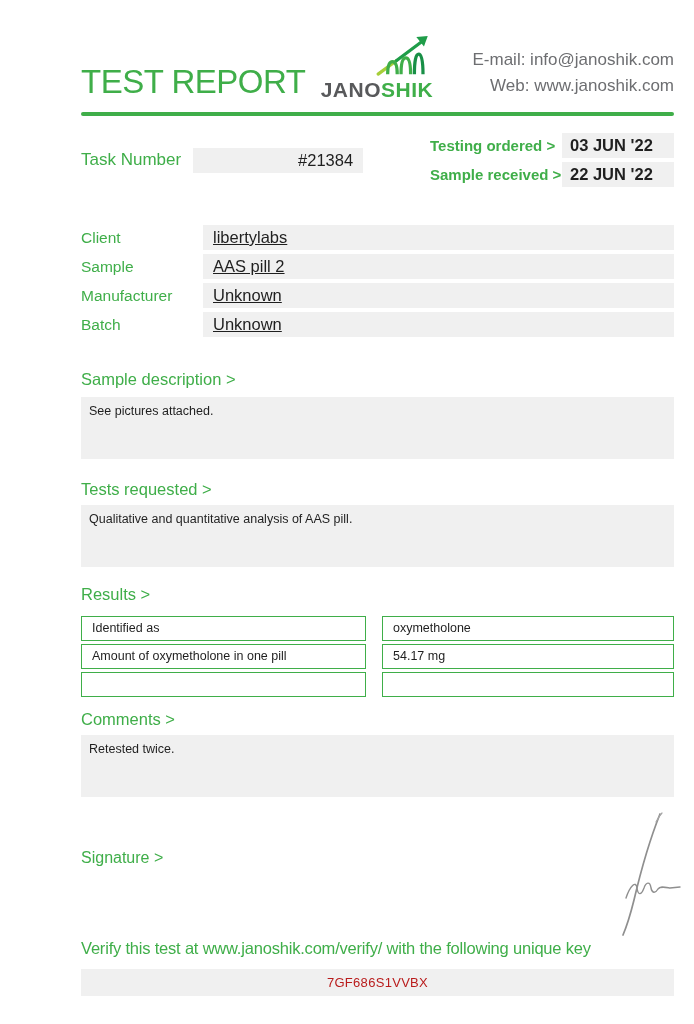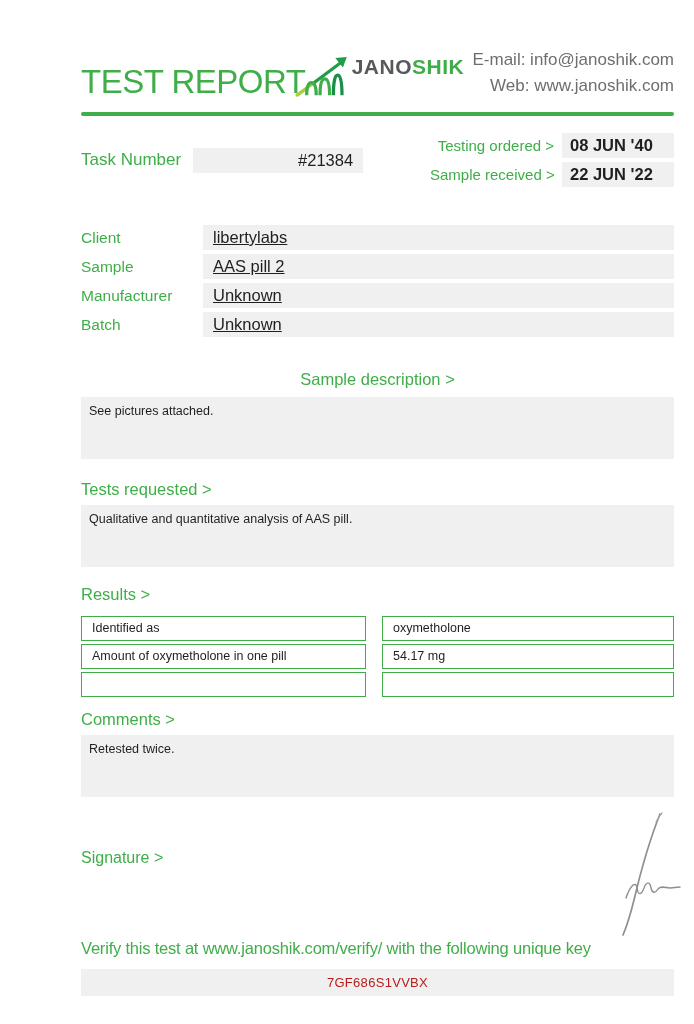--- a/index.html
+++ b/index.html
@@ -24,21 +24,21 @@
   }
   
   .header{
     display:flex;align-items:flex-end;justify-content:space-between;
     margin-top:28px;height:72px;
   }
   .title{
     font-size:33px;font-weight:400;color:var(--green);
     letter-spacing:-0.5px;line-height:1;margin-bottom:2px;white-space:nowrap;
   }
-  .logo{display:flex;align-items:flex-start;margin-left:-24px;}
+  .logo{display:flex;flex-direction:column;align-items:flex-end;margin-left:-24px;}
   .logo-icon{display:block;margin-bottom:2px;}
   .logo-word{font-size:21px;font-weight:bold;letter-spacing:0.5px;line-height:1;}
   .logo-word .dark{color:var(--logo-gray);}
   .logo-word .grn{color:var(--green);}
   .contact{
     text-align:right;font-size:17px;color:var(--muted);
     line-height:1.5;margin-bottom:2px;white-space:nowrap;
   }
   .divider{margin-top:12px;height:4px;background:var(--green);border-radius:2px;}
   
@@ -49,35 +49,35 @@
   .value-box{
     background:var(--box-bg);color:var(--text-dark);
     display:inline-block;
   }
   .task-value{
     width:170px;height:25px;line-height:25px;
     padding:0 10px;font-size:16.5px;text-align:right;
   }
   .dates{display:flex;flex-direction:column;gap:4px;}
   .date-row{display:flex;align-items:center;}
-  .date-label{font-size:15px;width:124px;text-align:right;margin-right:8px;}
+  .date-label{font-size:15px;width:124px;text-align:right;margin-right:8px;font-weight:bold;}
   .date-value{
     width:112px;height:25px;line-height:25px;padding:0 8px;
     font-size:16.5px;font-weight:600;white-space:nowrap;
   }
   
   .fields{margin-top:38px;}
   .field-row{display:flex;align-items:center;margin-bottom:4px;}
   .field-label{font-size:15.5px;width:122px;flex:none;}
   .field-value{
     flex:1;height:25px;line-height:25px;padding:0 10px;font-size:16.5px;text-decoration:underline;
   }
   
   .section-title{font-size:16.5px;color:var(--green);line-height:20px;}
-  .sec-desc .section-title{margin-top:32px;text-align:center;}
+  .sec-desc .section-title{margin-top:32px;}
   .sec-tests .section-title{margin-top:20px;}
   .sec-results .section-title{margin-top:17px;}
   .sec-comments .section-title{margin-top:12px;}
   .text-box{
     margin-top:8px;height:62px;background:var(--box-bg);
     padding:6px 8px;font-size:12.5px;color:var(--text-dark);line-height:1.4;
   }
   .sec-tests .text-box,.sec-comments .text-box{margin-top:6px;}
   
   .results-table{margin-top:12px;display:flex;flex-direction:column;gap:3px;}
@@ -137,21 +137,21 @@
   <div class="divider"></div>
 
   <div class="meta-row">
     <div class="task">
       <span class="green-label task-label">Task Number</span>
       <span class="value-box task-value">#21384</span>
     </div>
     <div class="dates">
       <div class="date-row">
         <span class="green-label date-label">Testing ordered &gt;</span>
-        <span class="value-box date-value">08 JUN '40</span>
+        <span class="value-box date-value">03 JUN '22</span>
       </div>
       <div class="date-row">
         <span class="green-label date-label">Sample received &gt;</span>
         <span class="value-box date-value">22 JUN '22</span>
       </div>
     </div>
   </div>
 
   <div class="fields">
     <div class="field-row">

